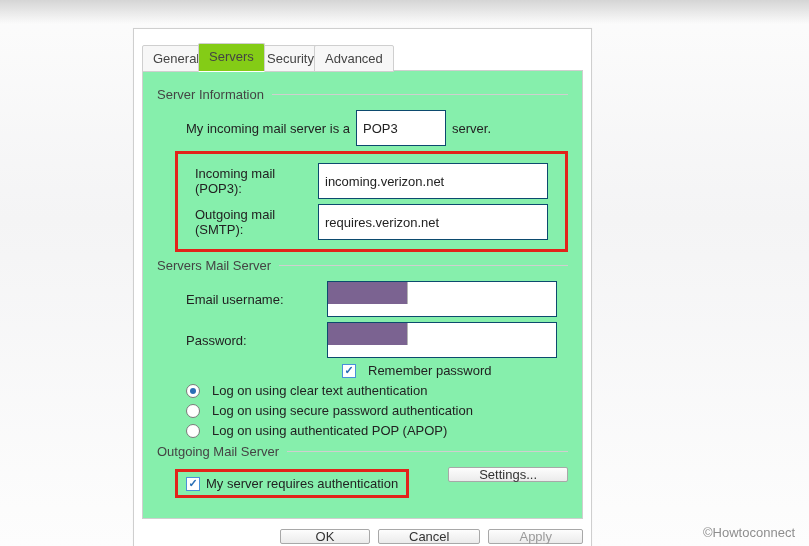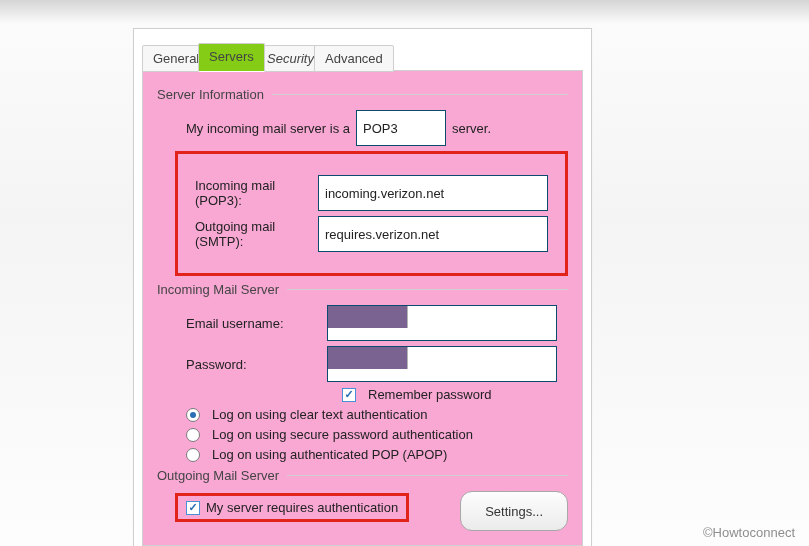--- a/index.html
+++ b/index.html
@@ -57,28 +57,28 @@
   .tab.active {
     top: 6px;
     height: 29px;
     background: #84cc16;
     border-bottom: 1px solid #fff;
     z-index: 2;
     font-weight: 400;
   }
   .tab.t0 { left: 0; }
   .tab.t1 { left: 56px; }
-  .tab.t2 { left: 114px; font-style: italic; }
+  .tab.t2 { left: 114px; }
   .tab.t3 { left: 172px; }
   .panel {
     border: 1px solid #cfcfcf;
     border-top: none;
     margin: 0 8px 10px 8px;
     padding: 10px 14px 14px 14px;
-    background: #f9a8d4;
+    background: #86efac;
   }
   .group-label {
     display: flex;
     align-items: center;
     color: #444;
     margin: 6px 0 8px 0;
   }
   .group-label .line {
     flex: 1;
     height: 1px;
@@ -138,37 +138,37 @@
   }
   .check.sel {
     border-color: #4a90d9;
     color: #2a6fb5;
     font-size: 11px;
     line-height: 1;
   }
   .check.sel::after { content: "✓"; font-weight: bold; }
   .hl-red {
     border: 3px solid #e2231a;
-    padding: 16px 6px;
+    padding: 4px 6px;
     margin: 2px 0 6px 0;
   }
   .hl-red.outgoing {
     display: inline-flex;
     align-items: center;
     padding: 4px 8px;
   }
   .btn {
-    height: 40px;
+    height: 15px;
     min-width: 90px;
     border: 1px solid #a8a8a8;
     background: linear-gradient(to bottom, #fdfdfd, #ebebeb);
-    border-radius: 12px;
+    border-radius: 2px;
     font: inherit;
     color: #333;
-    padding: 0 24px;
+    padding: 0 30px;
     display: inline-flex;
     align-items: center;
     justify-content: center;
     cursor: default;
   }
   .btn.disabled { color: #9a9a9a; }
   .btn-row {
     display: flex;
     justify-content: flex-end;
     gap: 8px;
@@ -229,21 +229,21 @@
         <div class="row">
           <span class="lbl-col">Outgoing mail (SMTP):</span>
           <span class="field long">
             <span>requires.verizon.net</span>
           </span>
         </div>
       </div>
     </div>
 
     <div class="group-label">
-      <span>Incoming Mail Server</span>
+      <span>Servers Mail Server</span>
       <span class="line"></span>
     </div>
     <div class="indent">
       <div class="row">
         <span class="lbl-col">Email username:</span>
         <span class="field med wrap-red">
           <span class="redact"></span>
         </span>
       </div>
       <div class="row">

